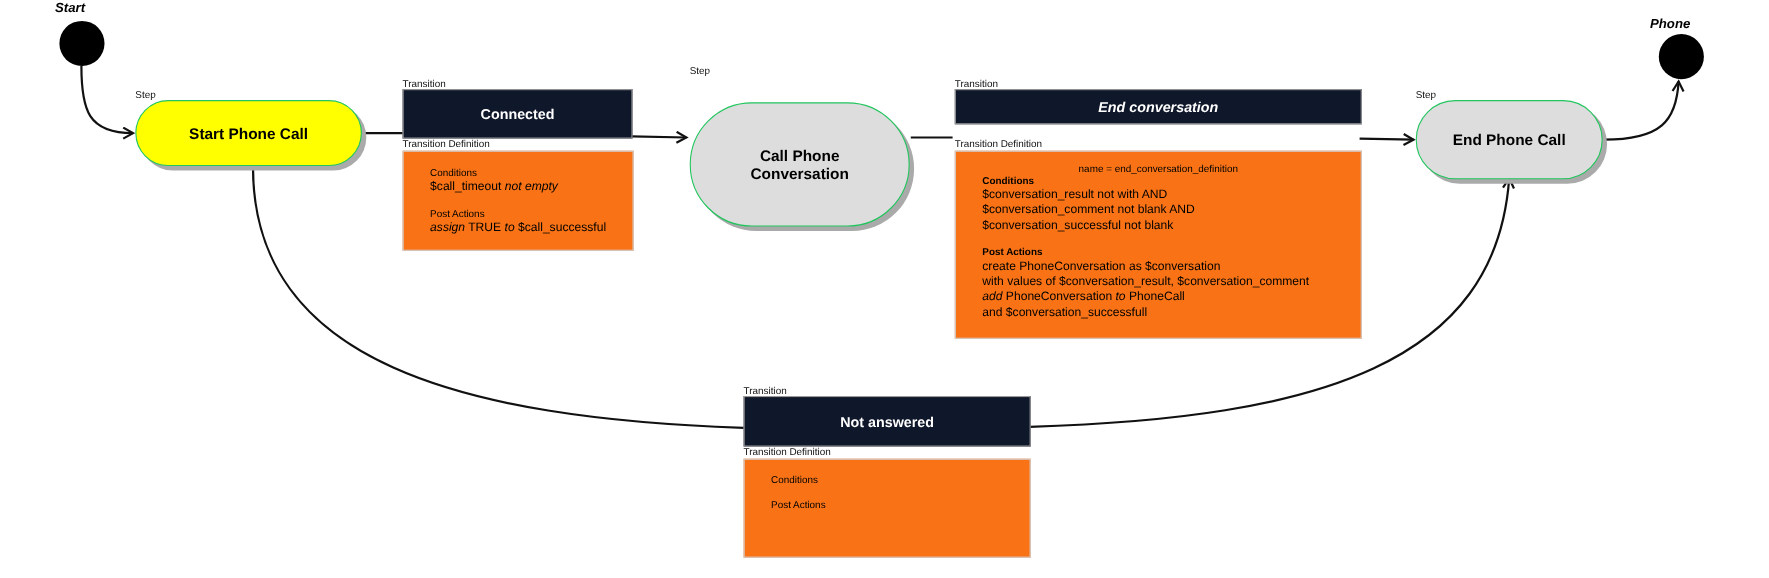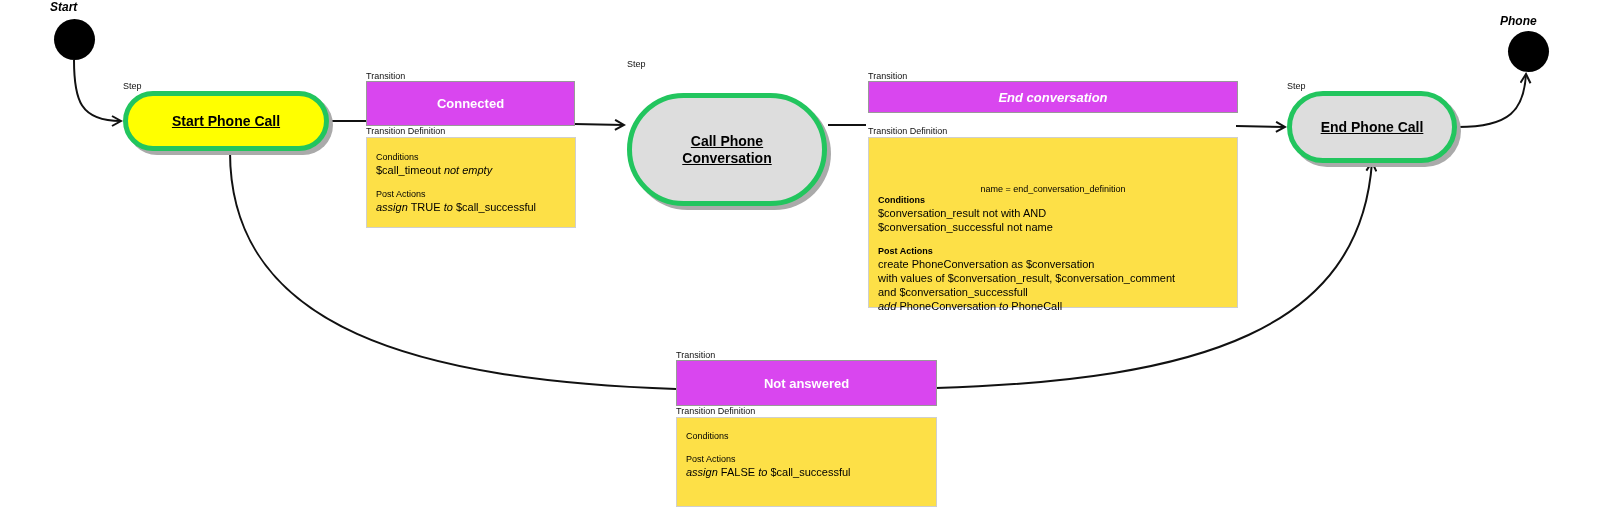--- a/index.html
+++ b/index.html
@@ -3,32 +3,32 @@
 <meta charset="utf-8">
 <style>
   html, body { margin:0; padding:0; background:#ffffff; }
   body { width:1608px; height:525px; position:relative; overflow:hidden;
          font-family:"Liberation Sans", sans-serif; color:#000; }
   svg.edges { position:absolute; left:0; top:0; width:1608px; height:525px; }
   .small-label { position:absolute; font-size:9px; text-align:left; color:#111; white-space:nowrap; }
   .state-label { position:absolute; font-size:12px; font-weight:bold; font-style:italic; text-align:left; white-space:nowrap; }
   .pseudo { position:absolute; width:41px; height:41px; border-radius:50%; background:#000; }
   .step { position:absolute; display:flex; align-items:center; justify-content:center;
-          border:5px solid #22c55e; box-shadow:4px 4px 0 #aaaaaa; text-align:center;
-          font-weight:bold; font-size:14px; line-height:17px; box-sizing:border-box;text-decoration:underline; }
+          border:1px solid #22c55e; box-shadow:4px 4px 0 #aaaaaa; text-align:center;
+          font-weight:bold; font-size:14px; line-height:17px; box-sizing:border-box; }
   .step.yellow { background:#ffff00; }
   .step.gray { background:#dddddd; }
-  .transition { position:absolute; background:#d946ef; color:#fff; font-weight:bold; font-size:13px;
+  .transition { position:absolute; background:#0f172a; color:#fff; font-weight:bold; font-size:13px;
                 display:flex; align-items:center; justify-content:center; box-sizing:border-box;
                 border:1px solid #999; }
-  .def { position:absolute; background:#fde047; border:1px solid #cfcfcf; box-sizing:border-box;
-         font-size:11px; line-height:14px; padding:0 9px; }
+  .def { position:absolute; background:#f97316; border:1px solid #cfcfcf; box-sizing:border-box;
+         font-size:11px; line-height:14px; padding:0 24px; }
   .def .h { font-size:9px; line-height:11px; }
   .def .hb { font-size:9px; line-height:11px; font-weight:bold; }
-  .def .center { text-align:center; font-size:9px; line-height:11px;margin-top:36px; }
+  .def .center { text-align:center; font-size:9px; line-height:11px; }
   .def .gap { height:12px; }
   .def .line { white-space:nowrap; }
 </style>
 </head>
 <body>
 
 <svg class="edges" viewBox="0 0 1608 525">
   <defs>
     <marker id="arrow" markerWidth="12" markerHeight="12" refX="10" refY="6" orient="auto" markerUnits="userSpaceOnUse">
       <path d="M1,1 L10,6 L1,11" fill="none" stroke="#111" stroke-width="2"></path>
@@ -87,41 +87,39 @@
 
 <div class="small-label" style="left:868px; top:71px; width:370px;">Transition</div>
 <div class="transition" style="left:868px; top:81px; width:370px; height:32px;font-style:italic;">
   <span>End conversation</span>
 </div>
 <div class="small-label" style="left:868px; top:126px; width:370px;">Transition Definition</div>
 <div class="def" style="left:868px; top:137px; width:370px; height:171px; padding-top:10px;">
   <div class="center">name = end_conversation_definition</div>
   <div class="hb">Conditions</div>
   <div class="line">$conversation_result not with AND</div>
-  <div class="line">$conversation_successful not name</div>
+  <div class="line">$conversation_comment not blank AND</div>
+  <div class="line">$conversation_successful not blank</div>
   <div class="gap"></div>
   <div class="hb">Post Actions</div>
   <div class="line">create PhoneConversation as $conversation</div>
   <div class="line">with values of $conversation_result, $conversation_comment</div>
-  <div class="line">and $conversation_successfull</div>
   <div class="line">
     <i>add</i><span> PhoneConversation </span><i>to</i><span> PhoneCall</span>
   </div>
+  <div class="line">and $conversation_successfull</div>
 </div>
 
 <div class="small-label" style="left:1287px; top:81px; width:170px;">Step</div>
 <div class="step gray" style="left:1287px; top:91px; width:170px; height:72px; border-radius:36px;">
   <span>End Phone Call</span>
 </div>
 
 <div class="small-label" style="left:676px; top:350px; width:260px;">Transition</div>
 <div class="transition" style="left:676px; top:360px; width:261px; height:46px;text-align:center;">
   <span>Not answered</span>
 </div>
 <div class="small-label" style="left:676px; top:406px; width:260px;">Transition Definition</div>
 <div class="def" style="left:676px; top:417px; width:261px; height:90px; padding-top:13px;">
   <div class="h">Conditions</div>
   <div class="gap"></div>
   <div class="h">Post Actions</div>
-  <div class="line">
-    <i>assign</i><span> FALSE </span><i>to</i><span> $call_successful</span>
-  </div>
 </div>
 
 </body></html>

